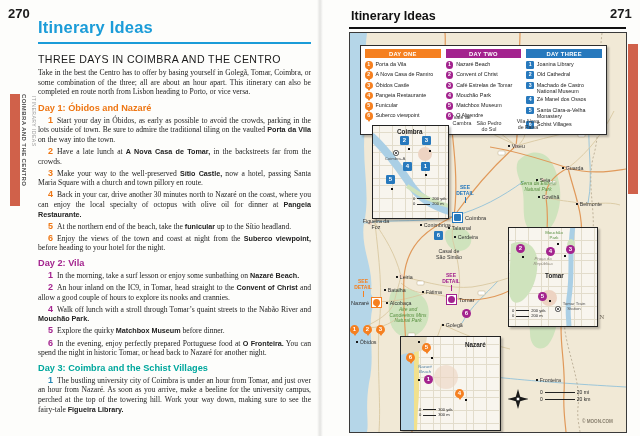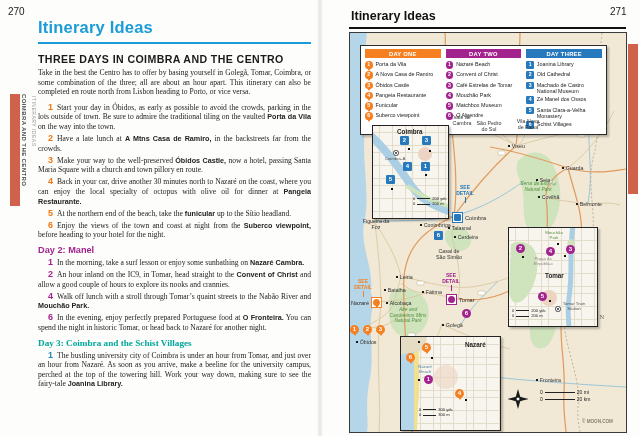--- a/index.html
+++ b/index.html
@@ -1,34 +1,34 @@
 <!DOCTYPE html>
 <html><head>
 <meta charset="utf-8">
 <style>
   html,body{margin:0;padding:0;}
   body{width:640px;height:436px;overflow:hidden;background:#ffffff;font-family:"Liberation Sans",sans-serif;}
   .spread{position:relative;width:640px;height:436px;background:#fdfdfb;}
   .gutter{position:absolute;left:317px;top:0;width:6px;height:436px;
     background:linear-gradient(90deg,rgba(0,0,0,0),rgba(0,0,0,0.10),rgba(0,0,0,0));}
-  .pagenum{position:absolute;font-weight:normal;font-size:10px;color:#1a1a1a;}
+  .pagenum{position:absolute;font-weight:bold;font-size:13px;color:#1a1a1a;}
   
   .vtab{position:absolute;background:#d0614a;}
   .vtext{position:absolute;writing-mode:vertical-rl;white-space:nowrap;letter-spacing:.4px;}
   .vbold{font-weight:bold;font-size:6px;color:#4c4c4c;}
   .vlight{font-size:5.2px;color:#9a9a9a;}
   
   .lcontent{position:absolute;left:38px;top:6px;width:273px;height:430px;overflow:hidden;}
   .book-title{font-size:16.5px;font-weight:bold;color:#1b9cd8;margin:12px 0 5px 0;letter-spacing:.2px;}
   .blue-rule{height:2px;background:#1b9cd8;margin:0 0 9px 0;}
-  .section-head{font-size:10.6px;font-weight:bold;color:#1a1a1a;letter-spacing:.4px;margin:0 0 3px 0;}
+  .section-head{font-size:10.6px;font-weight:normal;color:#1a1a1a;letter-spacing:.4px;margin:0 0 3px 0;}
   .intro{font-family:"Liberation Serif",serif;font-size:7.6px;line-height:9.6px;color:#222;
     text-align:justify;margin:0 0 6px 0;}
   .day-head{font-size:9.2px;font-weight:bold;margin:5px 0 3px 0;}
-  .d1h{color:#ee7613;} .d2h{color:#a3238e;} .d3h{color:#00a79d;font-family:Liberation Serif, serif;}
+  .d1h{color:#ee7613;} .d2h{color:#a3238e;} .d3h{color:#00a79d;}
   .item{font-family:"Liberation Serif",serif;font-size:7.6px;line-height:9.6px;color:#222;
     text-align:justify;margin:0 0 2.5px 0;}
   .item .num{font-family:"Liberation Sans",sans-serif;font-weight:bold;font-size:9px;
     padding-left:10px;margin-right:4px;}
   .n1{color:#ee7613;} .n2{color:#a3238e;} .n3{color:#2386b4;}
   .item b{font-family:"Liberation Sans",sans-serif;font-size:7.2px;}
   
   .rpage{position:absolute;left:320px;top:0;width:320px;height:436px;}
   .r-title{position:absolute;left:31px;top:9px;font-size:12.5px;font-weight:bold;color:#111;}
   .r-rule{position:absolute;left:29px;top:27px;width:277px;height:2px;background:#111;}
@@ -96,35 +96,37 @@
   <div class="vtab" style="left:10px;top:94px;width:10px;height:112px;"></div>
   <div class="vtext vbold" style="left:21px;top:94px;">COIMBRA AND THE CENTRO</div>
   <div class="vtext vlight" style="left:31px;top:96px;">ITINERARY IDEAS</div>
 
   <div class="lcontent">
     <div class="book-title">Itinerary Ideas</div>
     <div class="blue-rule"></div>
     <div class="section-head">THREE DAYS IN COIMBRA AND THE CENTRO</div>
     <p class="intro">Take in the best the Centro has to offer by basing yourself in Golegã, Tomar, Coimbra, or some combination of the three; all are about an hour apart. This itinerary can also be completed en route north from Lisbon heading to Porto, or vice versa.</p>
 
+    <div class="day-head d1h">Day 1: Óbidos and Nazaré</div>
     <p class="item"><span class="num n1">1</span><span>Start your day in Óbidos, as early as possible to avoid the crowds, parking in the lots outside of town. Be sure to admire the traditional tiling on the vaulted <b>Porta da Vila</b> on the way into the town.</span></p>
-    <p class="item"><span class="num n1">2</span><span>Have a late lunch at <b>A Mtns Casa de Ramiro,</b> in the backstreets far from the crowds.</span></p>
-    <p class="item"><span class="num n1">3</span><span>Make your way to the well-preserved <b>Óbidos Castle,</b> now a hotel, passing Santa Maria Square with a church and town pillory en route.</span></p>
+    <p class="item"><span class="num n1">2</span><span>Have a late lunch at <b>A Nova Casa de Tomar,</b> in the backstreets far from the crowds.</span></p>
+    <p class="item"><span class="num n1">3</span><span>Make your way to the well-preserved <b>Sítio Castle,</b> now a hotel, passing Santa Maria Square with a church and town pillory en route.</span></p>
     <p class="item"><span class="num n1">4</span><span>Back in your car, drive another 30 minutes north to Nazaré on the coast, where you can enjoy the local specialty of octopus with olive oil for dinner at <b>Pangeia Restaurante.</b></span></p>
     <p class="item"><span class="num n1">5</span><span>At the northern end of the beach, take the <b>funicular</b> up to the Sítio headland.</span></p>
     <p class="item"><span class="num n1">6</span><span>Enjoy the views of the town and coast at night from the <b>Suberco viewpoint,</b> before heading to your hotel for the night.</span></p>
 
-    <div class="day-head d2h">Day 2: Manel</div>
-    <p class="item"><span class="num n2">1</span><span>In the morning, take a surf lesson or enjoy some sunbathing on <b>Nazaré Cambra.</b></span></p>
+    <div class="day-head d2h">Day 2: Vila</div>
+    <p class="item"><span class="num n2">1</span><span>In the morning, take a surf lesson or enjoy some sunbathing on <b>Nazaré Beach.</b></span></p>
     <p class="item"><span class="num n2">2</span><span>An hour inland on the IC9, in Tomar, head straight to the <b>Convent of Christ</b> and allow a good couple of hours to explore its nooks and crannies.</span></p>
     <p class="item"><span class="num n2">4</span><span>Walk off lunch with a stroll through Tomar’s quaint streets to the Nabão River and <b>Mouchão Park.</b></span></p>
+    <p class="item"><span class="num n2">5</span><span>Explore the quirky <b>Matchbox Museum</b> before dinner.</span></p>
     <p class="item"><span class="num n2">6</span><span>In the evening, enjoy perfectly prepared Portuguese food at <b>O Fronteira.</b> You can spend the night in historic Tomar, or head back to Nazaré for another night.</span></p>
 
     <div class="day-head d3h">Day 3: Coimbra and the Schist Villages</div>
-    <p class="item"><span class="num n3">1</span><span>The bustling university city of Coimbra is under an hour from Tomar, and just over an hour from Nazaré. As soon as you arrive, make a beeline for the university campus, perched at the top of the towering hill. Work your way down, making sure to see the fairy-tale <b>Joanina Library.</b></span></p>
+    <p class="item"><span class="num n3">1</span><span>The bustling university city of Coimbra is under an hour from Tomar, and just over an hour from Nazaré. As soon as you arrive, make a beeline for the university campus, perched at the top of the towering hill. Work your way down, making sure to see the fairy-tale <b>Figueira Library.</b></span></p>
 
   </div>
 
   <div class="gutter"></div>
 
   <div class="rpage">
     <div class="pagenum" style="left:290px;top:6px;">271</div>
     <div class="r-title">Itinerary Ideas</div>
     <div class="r-rule"></div>
     <div class="vtext vlight" style="left:290px;top:46px;">ITINERARY IDEAS</div>

